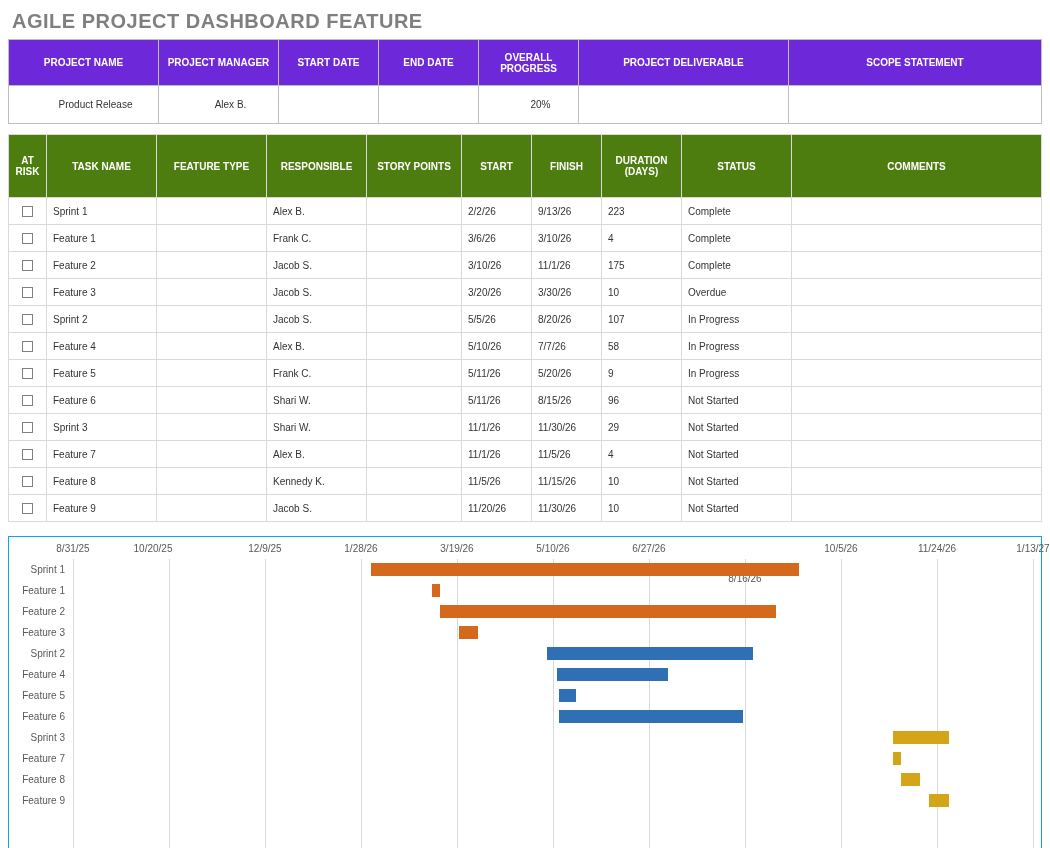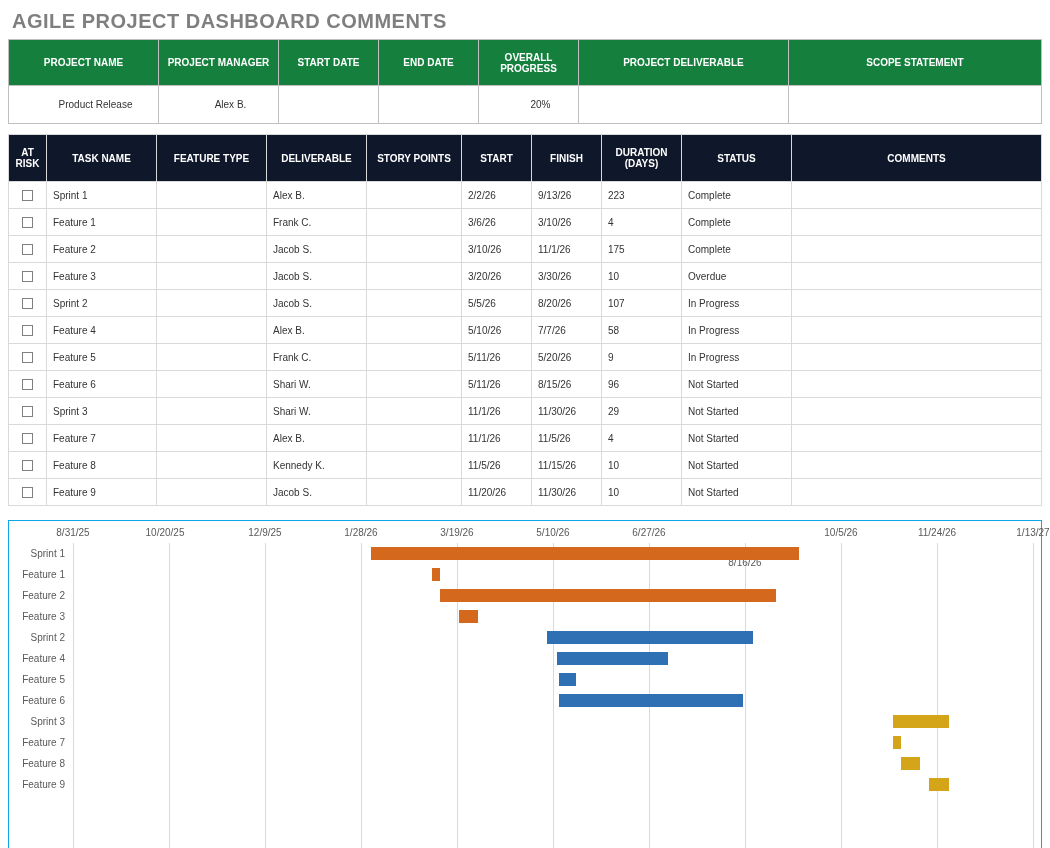--- a/index.html
+++ b/index.html
@@ -19,49 +19,49 @@
     color: #7f7f7f;
     letter-spacing: 0.5px;
     margin: 2px 0 6px 4px;
   }
   table { border-collapse: collapse; width: 100%; }
   td, th { padding: 0; }
 
   
   .summary-wrap { border: 1px solid #bfbfbf; }
   .summary-head th {
-    background: #15803d;
+    background: #6d28d9;
     color: #fff;
     font-weight: bold;
     font-size: 10px;
     text-align: center;
     height: 46px;
     border: 1px solid #bfbfbf;
     padding: 4px 6px;
   }
   .summary-body td {
     background: #fff;
     border: 1px solid #bfbfbf;
     height: 38px;
     text-align: center;
     font-size: 10px;
     padding-left: 24px;
   }
 
   
   .tasks { margin-top: 10px; }
   .tasks-head th {
-    background: #0f172a;
+    background: #4d7c0f;
     color: #fff;
     font-weight: bold;
     font-size: 10px;
     text-align: center;
     height: 42px;
     border: 1px solid #d9d9d9;
-    padding: 12px 4px;
+    padding: 20px 4px;
   }
   .tasks tbody td {
     border: 1px solid #d9d9d9;
     height: 27px;
     font-size: 10px;
     padding: 0 6px;
     background: #fff;
     white-space: nowrap;
   }
   .risk-cell { text-align: center; padding: 0 !important; }
@@ -116,21 +116,21 @@
   }
   .gantt-bar {
     position: absolute;
     height: 13px;
     top: 2px;
   }
 </style>
 </head>
 <body>
 
-<div class="title">AGILE PROJECT DASHBOARD COMMENTS</div>
+<div class="title">AGILE PROJECT DASHBOARD FEATURE</div>
 
 <table class="summary-wrap">
   <colgroup>
     <col style="width:150px">
       <col style="width:120px">
       <col style="width:100px">
       <col style="width:100px">
     <col style="width:100px">
       <col style="width:210px">
       <col>
@@ -170,21 +170,21 @@
       <col style="width:70px">
       <col style="width:80px">
     <col style="width:110px">
       <col>
   </colgroup>
   <thead class="tasks-head">
     <tr id="tasks-head-row">
         <th>AT RISK</th>
         <th>TASK NAME</th>
         <th>FEATURE TYPE</th>
-        <th>DELIVERABLE</th>
+        <th>RESPONSIBLE</th>
         <th>STORY POINTS</th>
         <th>START</th>
         <th>FINISH</th>
         <th>DURATION (DAYS)</th>
         <th>STATUS</th>
         <th>COMMENTS</th>
       </tr>
   </thead>
   <tbody id="tasks-body">
       <tr class="row-sprint1">
@@ -331,21 +331,21 @@
         <td>Not Started</td>
         <td></td>
       </tr>
     </tbody>
 </table>
 
 <div class="gantt-wrap" id="gantt">
     <div class="gantt-grid-line" style="left: 64px;"></div>
     <div class="gantt-axis-label" style="left: 64px;">8/31/25</div>
     <div class="gantt-grid-line" style="left: 160px;"></div>
-    <div class="gantt-axis-label" style="left: 156px;">10/20/25</div>
+    <div class="gantt-axis-label" style="left: 144px;">10/20/25</div>
     <div class="gantt-grid-line" style="left: 256px;"></div>
     <div class="gantt-axis-label" style="left: 256px;">12/9/25</div>
     <div class="gantt-grid-line" style="left: 352px;"></div>
     <div class="gantt-axis-label" style="left: 352px;">1/28/26</div>
     <div class="gantt-grid-line" style="left: 448px;"></div>
     <div class="gantt-axis-label" style="left: 448px;">3/19/26</div>
     <div class="gantt-grid-line" style="left: 544px;"></div>
     <div class="gantt-axis-label" style="left: 544px;">5/10/26</div>
     <div class="gantt-grid-line" style="left: 640px;"></div>
     <div class="gantt-axis-label" style="left: 640px;">6/27/26</div>

